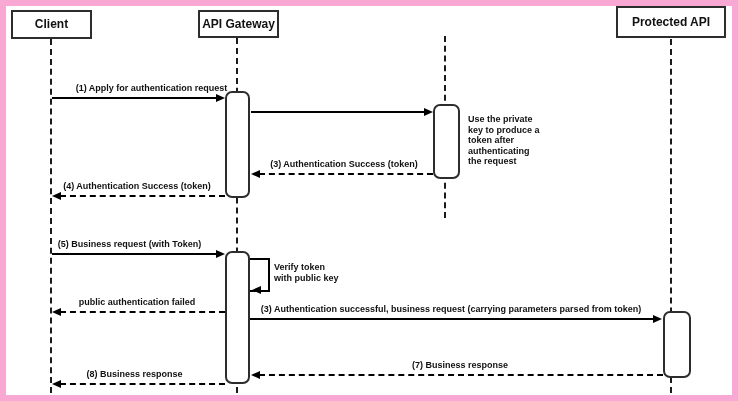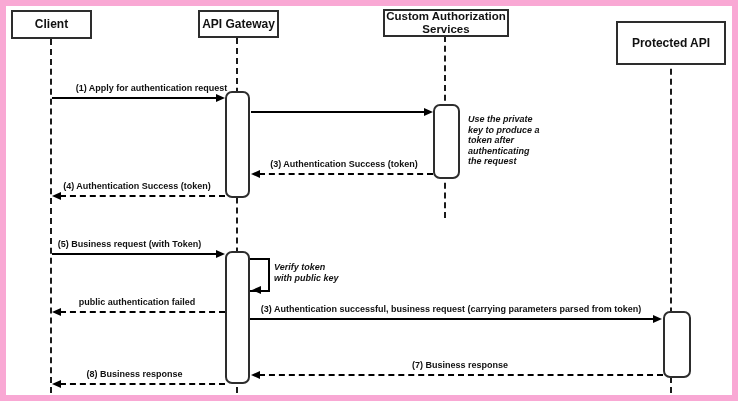--- a/index.html
+++ b/index.html
@@ -46,21 +46,20 @@
     font-size:9px;font-weight:bold;color:#111;
     text-align:center;
     white-space:nowrap;
   }
   .notetext{
     position:absolute;
     font-size:9px;font-weight:bold;color:#111;
     line-height:10.5px;
     white-space:pre-line;
     text-align:left;
-    font-style:italic;
   }
   .selfloop{
     position:absolute;
     border-top:2px solid #000;
     border-right:2px solid #000;
     border-bottom:2px solid #000;
     box-sizing:border-box;
   }
 </style>
 </head>
@@ -72,25 +71,21 @@
   <div class="lifeline" style="left:230px;top:32px;height:365px"></div>
   <div class="lifeline" style="left:438px;top:30px;height:182px"></div>
   <div class="lifeline" style="left:664px;top:33px;height:364px"></div>
 
   <div class="pbox" style="left:5px;top:4px;width:81px;height:29px">
     <span>Client</span>
   </div>
   <div class="pbox" style="left:192px;top:4px;width:81px;height:28px">
     <span>API Gateway</span>
   </div>
-  <div class="pbox" style="left:377px;top:3px;width:126px;height:28px;font-size:11.5px">
-    <span>Custom Authorization
-Services</span>
-  </div>
-  <div class="pbox" style="left:610px;top:15px;width:110px;height:44px">
+  <div class="pbox" style="left:610px;top:0;width:110px;height:32px">
     <span>Protected API</span>
   </div>
 
   <div class="act" style="left:219px;top:85px;width:25px;height:107px"></div>
   <div class="act" style="left:427px;top:98px;width:27px;height:75px"></div>
   <div class="act" style="left:219px;top:245px;width:25px;height:133px"></div>
   <div class="act" style="left:657px;top:305px;width:28px;height:67px"></div>
 
   <div class="mlabel" style="left:62px;top:77px;width:167px">(1) Apply for authentication request</div>
   <div class="mline solid" style="left:46px;top:91px;width:166px"></div>

